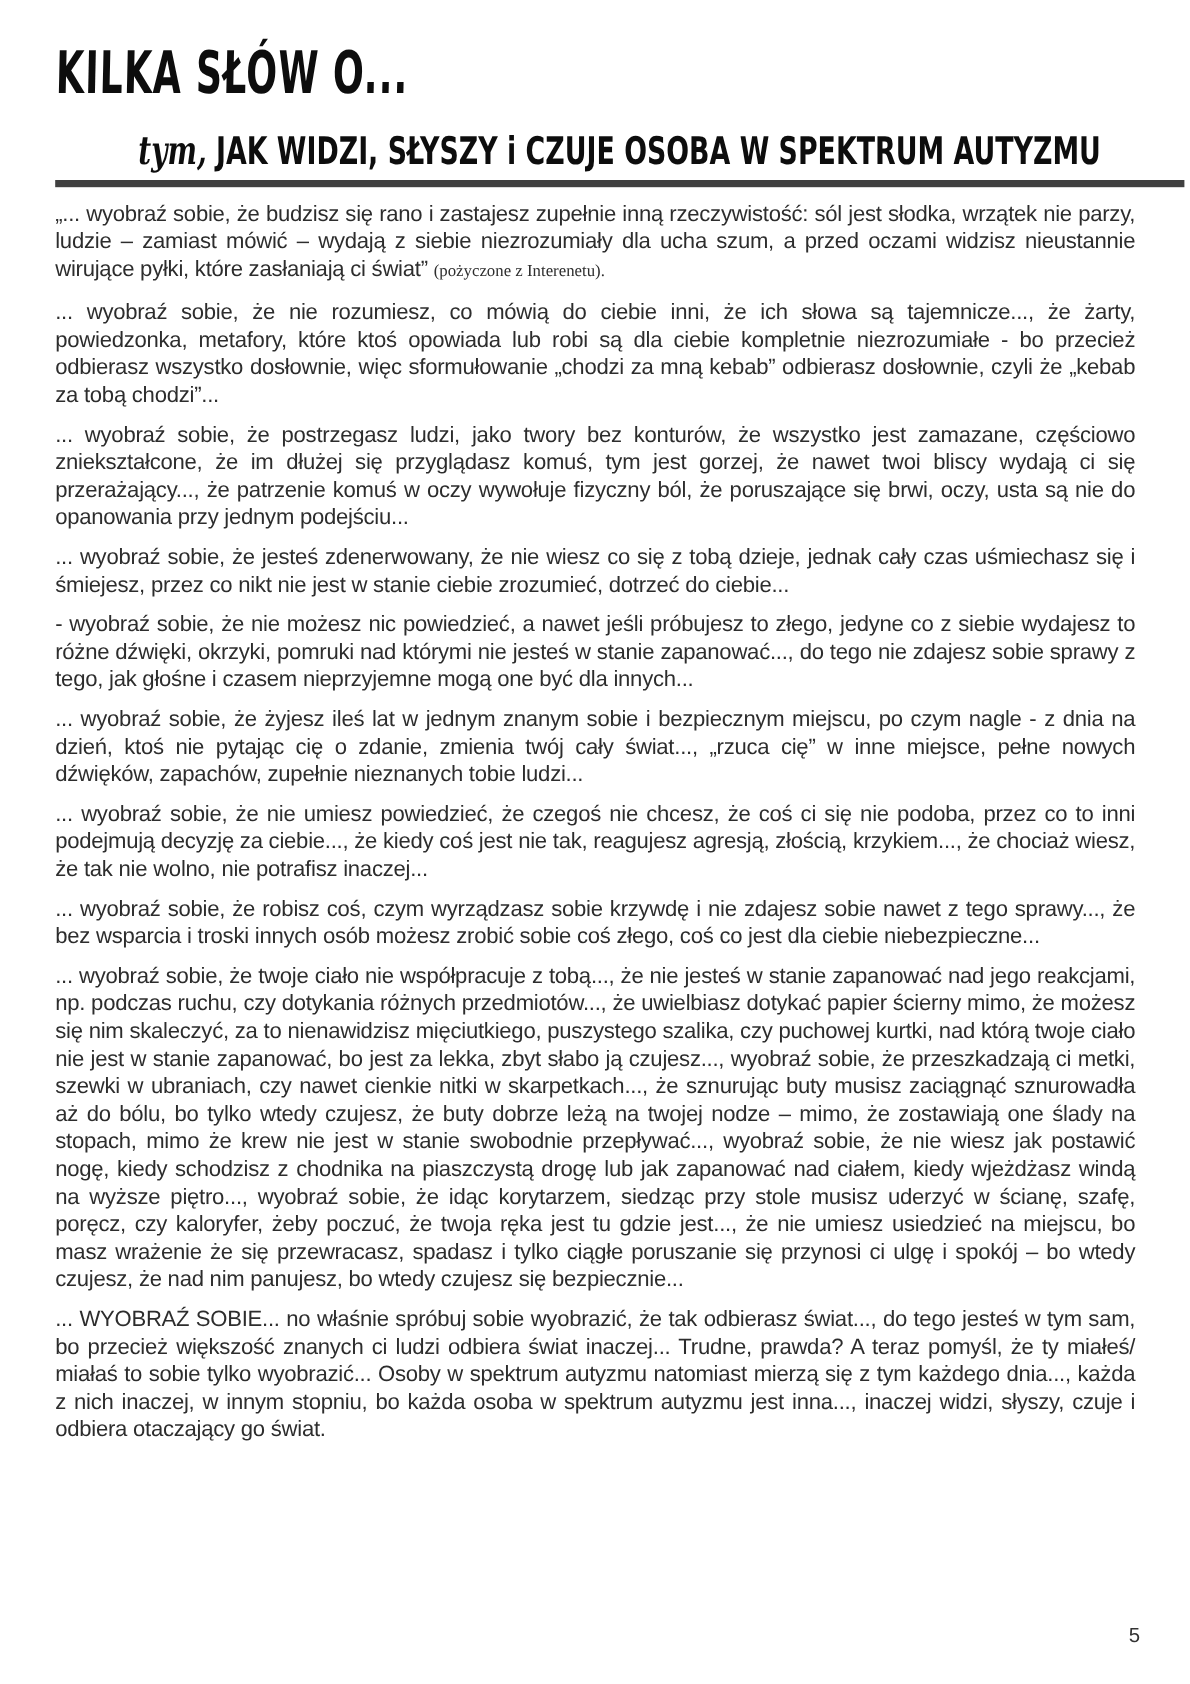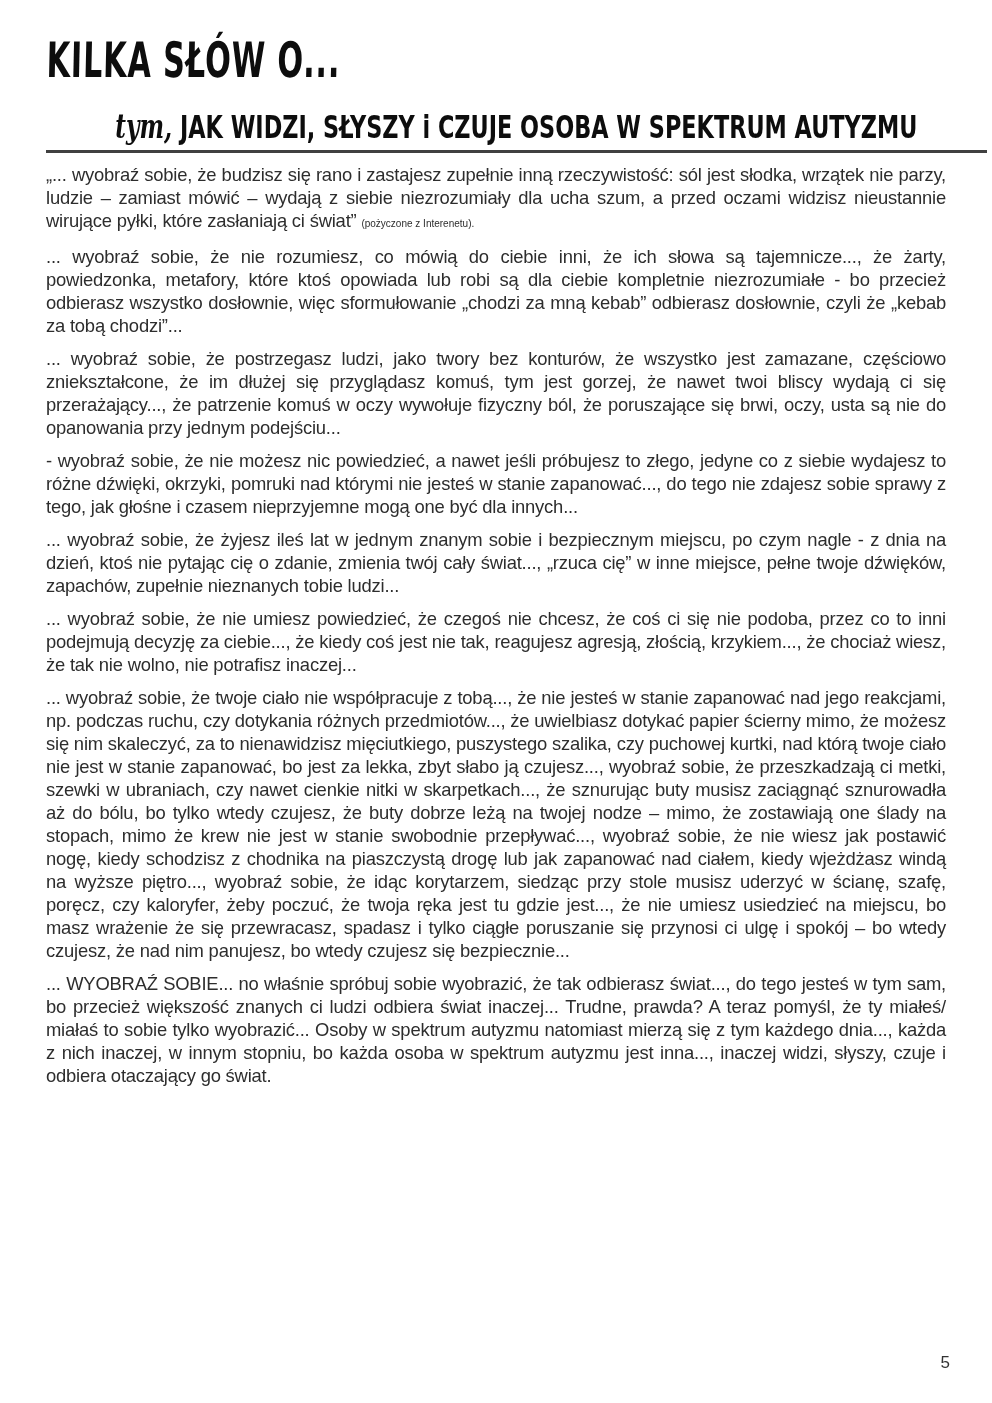--- a/index.html
+++ b/index.html
@@ -33,21 +33,21 @@
     transform: scale(0.82, 1.32) skewX(-2deg);
     transform-origin: bottom left;
     white-space: nowrap;
   }
   .subtitle-wrap {
     text-align: center;
     margin: 0 0 10px 0;
   }
   .subtitle {
     display: inline-block;
-    border-bottom: 3px solid #404040;
+    border-bottom: 6px solid #404040;
     padding: 0 4px 5px 4px;
   }
   .subtitle .marker2 {
     display: inline-block;
     font-family: "DejaVu Sans", sans-serif;
     font-weight: bold;
     font-size: 26px;
     letter-spacing: 0px;
     color: #0d0d0d;
     transform: scale(0.86, 1.22);
@@ -80,22 +80,23 @@
     font-size: 18.4px;
     line-height: 23px;
     letter-spacing: -0.2px;
     text-align: justify;
     color: #2d2d2d;
   }
   .body-text p.para {
     margin: 0 0 10px 0;
   }
   .body-text .note {
-    font-size: 10px;
+    font-size: 14px;
     letter-spacing: 0;
+    font-family: Liberation Serif, serif;
   }
   
   .page-number {
     position: absolute;
     right: 42px;
     bottom: 30px;
     font-size: 17px;
     color: #333333;
   }
 </style>
@@ -112,22 +113,24 @@
     <h2 class="subtitle" style="margin:0;">
       <span class="marker2"><span class="script">tym,</span><span> JAK WIDZI, SŁYSZY i CZUJE OSOBA W SPEKTRUM AUTYZMU</span></span>
     </h2>
   </div>
 
 
   <div class="body-text" id="paragraphs">
       <p class="para">„... wyobraź sobie, że budzisz się rano i zastajesz zupełnie inną rzeczywistość: sól jest słodka, wrzątek nie parzy, ludzie – zamiast mówić – wydają z siebie niezrozumiały dla ucha szum, a przed oczami widzisz nieustannie wirujące pyłki, które zasłaniają ci świat” <span class="note">(pożyczone z Interenetu).</span></p>
       <p class="para">... wyobraź sobie, że nie rozumiesz, co mówią do ciebie inni, że ich słowa są tajemnicze..., że żarty, powiedzonka, metafory, które ktoś opowiada lub robi są dla ciebie kompletnie niezrozumiałe - bo przecież odbierasz wszystko dosłownie, więc sformułowanie „chodzi za mną kebab” odbierasz dosłownie, czyli że „kebab za tobą chodzi”...</p>
       <p class="para">... wyobraź sobie, że postrzegasz ludzi, jako twory bez konturów, że wszystko jest zamazane, częściowo zniekształcone, że im dłużej się przyglądasz komuś, tym jest gorzej, że nawet twoi bliscy wydają ci się przerażający..., że patrzenie komuś w oczy wywołuje fizyczny ból, że poruszające się brwi, oczy, usta są nie do opanowania przy jednym podejściu...</p>
+      <p class="para">... wyobraź sobie, że jesteś zdenerwowany, że nie wiesz co się z tobą dzieje, jednak cały czas uśmiechasz się i śmiejesz, przez co nikt nie jest w stanie ciebie zrozumieć, dotrzeć do ciebie...</p>
       <p class="para">- wyobraź sobie, że nie możesz nic powiedzieć, a nawet jeśli próbujesz to złego, jedyne co z siebie wydajesz to różne dźwięki, okrzyki, pomruki nad którymi nie jesteś w stanie zapanować..., do tego nie zdajesz sobie sprawy z tego, jak głośne i czasem nieprzyjemne mogą one być dla innych...</p>
-      <p class="para">... wyobraź sobie, że żyjesz ileś lat w jednym znanym sobie i bezpiecznym miejscu, po czym nagle - z dnia na dzień, ktoś nie pytając cię o zdanie, zmienia twój cały świat..., „rzuca cię” w inne miejsce, pełne twoje dźwięków, zapachów, zupełnie nieznanych tobie ludzi...</p>
+      <p class="para">... wyobraź sobie, że żyjesz ileś lat w jednym znanym sobie i bezpiecznym miejscu, po czym nagle - z dnia na dzień, ktoś nie pytając cię o zdanie, zmienia twój cały świat..., „rzuca cię” w inne miejsce, pełne nowych dźwięków, zapachów, zupełnie nieznanych tobie ludzi...</p>
       <p class="para">... wyobraź sobie, że nie umiesz powiedzieć, że czegoś nie chcesz, że coś ci się nie podoba, przez co to inni podejmują decyzję za ciebie..., że kiedy coś jest nie tak, reagujesz agresją, złością, krzykiem..., że chociaż wiesz, że tak nie wolno, nie potrafisz inaczej...</p>
+      <p class="para">... wyobraź sobie, że robisz coś, czym wyrządzasz sobie krzywdę i nie zdajesz sobie nawet z tego sprawy..., że bez wsparcia i troski innych osób możesz zrobić sobie coś złego, coś co jest dla ciebie niebezpieczne...</p>
       <p class="para">... wyobraź sobie, że twoje ciało nie współpracuje z tobą..., że nie jesteś w stanie zapanować nad jego reakcjami, np. podczas ruchu, czy dotykania różnych przedmiotów..., że uwielbiasz dotykać papier ścierny mimo, że możesz się nim skaleczyć, za to nienawidzisz mięciutkiego, puszystego szalika, czy puchowej kurtki, nad którą twoje ciało nie jest w stanie zapanować, bo jest za lekka, zbyt słabo ją czujesz..., wyobraź sobie, że przeszkadzają ci metki, szewki w ubraniach, czy nawet cienkie nitki w skarpetkach..., że sznurując buty musisz zaciągnąć sznurowadła aż do bólu, bo tylko wtedy czujesz, że buty dobrze leżą na twojej nodze – mimo, że zostawiają one ślady na stopach, mimo że krew nie jest w stanie swobodnie przepływać..., wyobraź sobie, że nie wiesz jak postawić nogę, kiedy schodzisz z chodnika na piaszczystą drogę lub jak zapanować nad ciałem, kiedy wjeżdżasz windą na wyższe piętro..., wyobraź sobie, że idąc korytarzem, siedząc przy stole musisz uderzyć w ścianę, szafę, poręcz, czy kaloryfer, żeby poczuć, że twoja ręka jest tu gdzie jest..., że nie umiesz usiedzieć na miejscu, bo masz wrażenie że się przewracasz, spadasz i tylko ciągłe poruszanie się przynosi ci ulgę i spokój – bo wtedy czujesz, że nad nim panujesz, bo wtedy czujesz się bezpiecznie...</p>
       <p class="para">... WYOBRAŹ SOBIE... no właśnie spróbuj sobie wyobrazić, że tak odbierasz świat..., do tego jesteś w tym sam, bo przecież większość znanych ci ludzi odbiera świat inaczej... Trudne, prawda? A teraz pomyśl, że ty miałeś/ miałaś to sobie tylko wyobrazić... Osoby w spektrum autyzmu natomiast mierzą się z tym każdego dnia..., każda z nich inaczej, w innym stopniu,  bo każda osoba w spektrum autyzmu jest inna..., inaczej widzi, słyszy, czuje i odbiera otaczający go świat.</p>
     </div>
 
   <div class="page-number">5</div>
 
 </div>
 
 </body></html>

